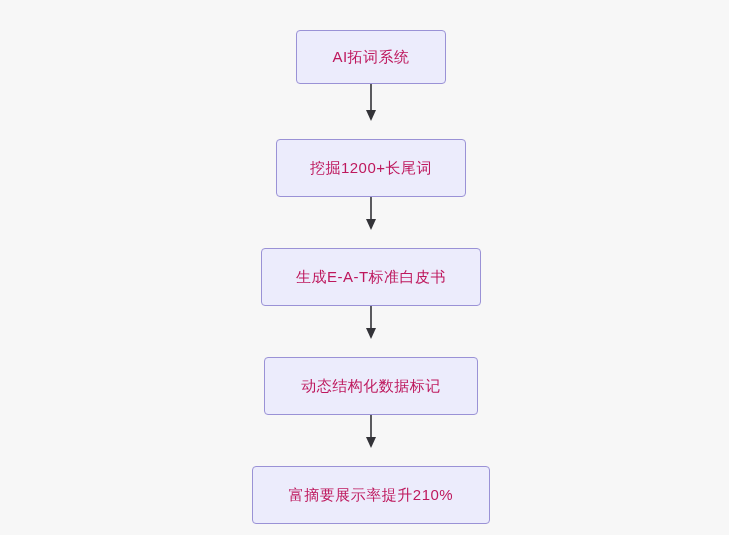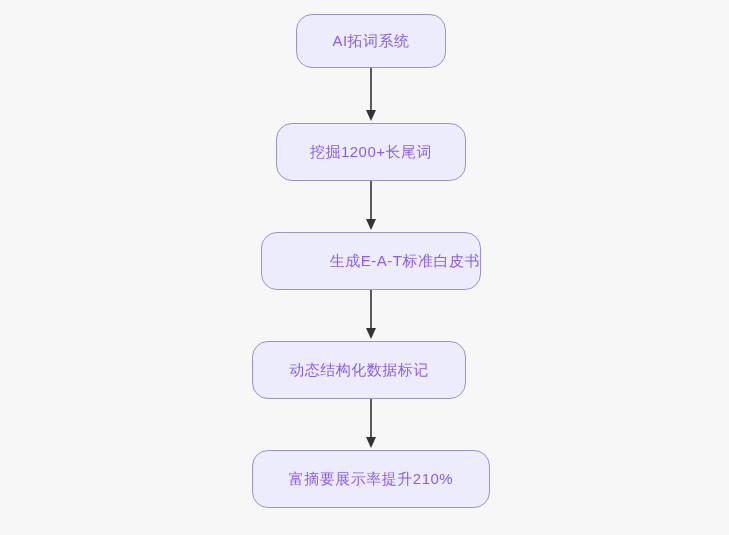--- a/index.html
+++ b/index.html
@@ -16,28 +16,29 @@
   #flowchart {
     position: relative;
     width: 729px;
     height: 535px;
   }
   .node {
     position: absolute;
     box-sizing: border-box;
     background: #ececfc;
     border: 1px solid #9a92d6;
-    border-radius: 16px;
+    border-radius: 4px;
     display: flex;
     align-items: center;
     justify-content: center;
-    color: #8b5cf6;
+    color: #be185d;
     font-size: 15px;
     letter-spacing: 0.5px;
     white-space: nowrap;
+    margin-top: 16px;
   }
   .edge {
     position: absolute;
     left: 0;
     top: 0;
     width: 729px;
     height: 535px;
     pointer-events: none;
   }
   .edge line {
@@ -72,24 +73,24 @@
   </svg>
 
   <div class="node" style="left:296px; top:14px; width:150px; height:54px;">
     <span>AI拓词系统</span>
   </div>
 
   <div class="node" style="left:276px; top:123px; width:190px; height:58px;">
     <span>挖掘1200+长尾词</span>
   </div>
 
-  <div class="node" style="left:261px; top:232px; width:220px; height:58px;justify-content:flex-end;">
+  <div class="node" style="left:261px; top:232px; width:220px; height:58px;">
     <span>生成E-A-T标准白皮书</span>
   </div>
 
-  <div class="node" style="left:252px; top:341px; width:214px; height:58px;">
+  <div class="node" style="left:264px; top:341px; width:214px; height:58px;">
     <span>动态结构化数据标记</span>
   </div>
 
   <div class="node" style="left:252px; top:450px; width:238px; height:58px;text-align:center;">
     <span>富摘要展示率提升210%</span>
   </div>
 </div>
 
 </body></html>

